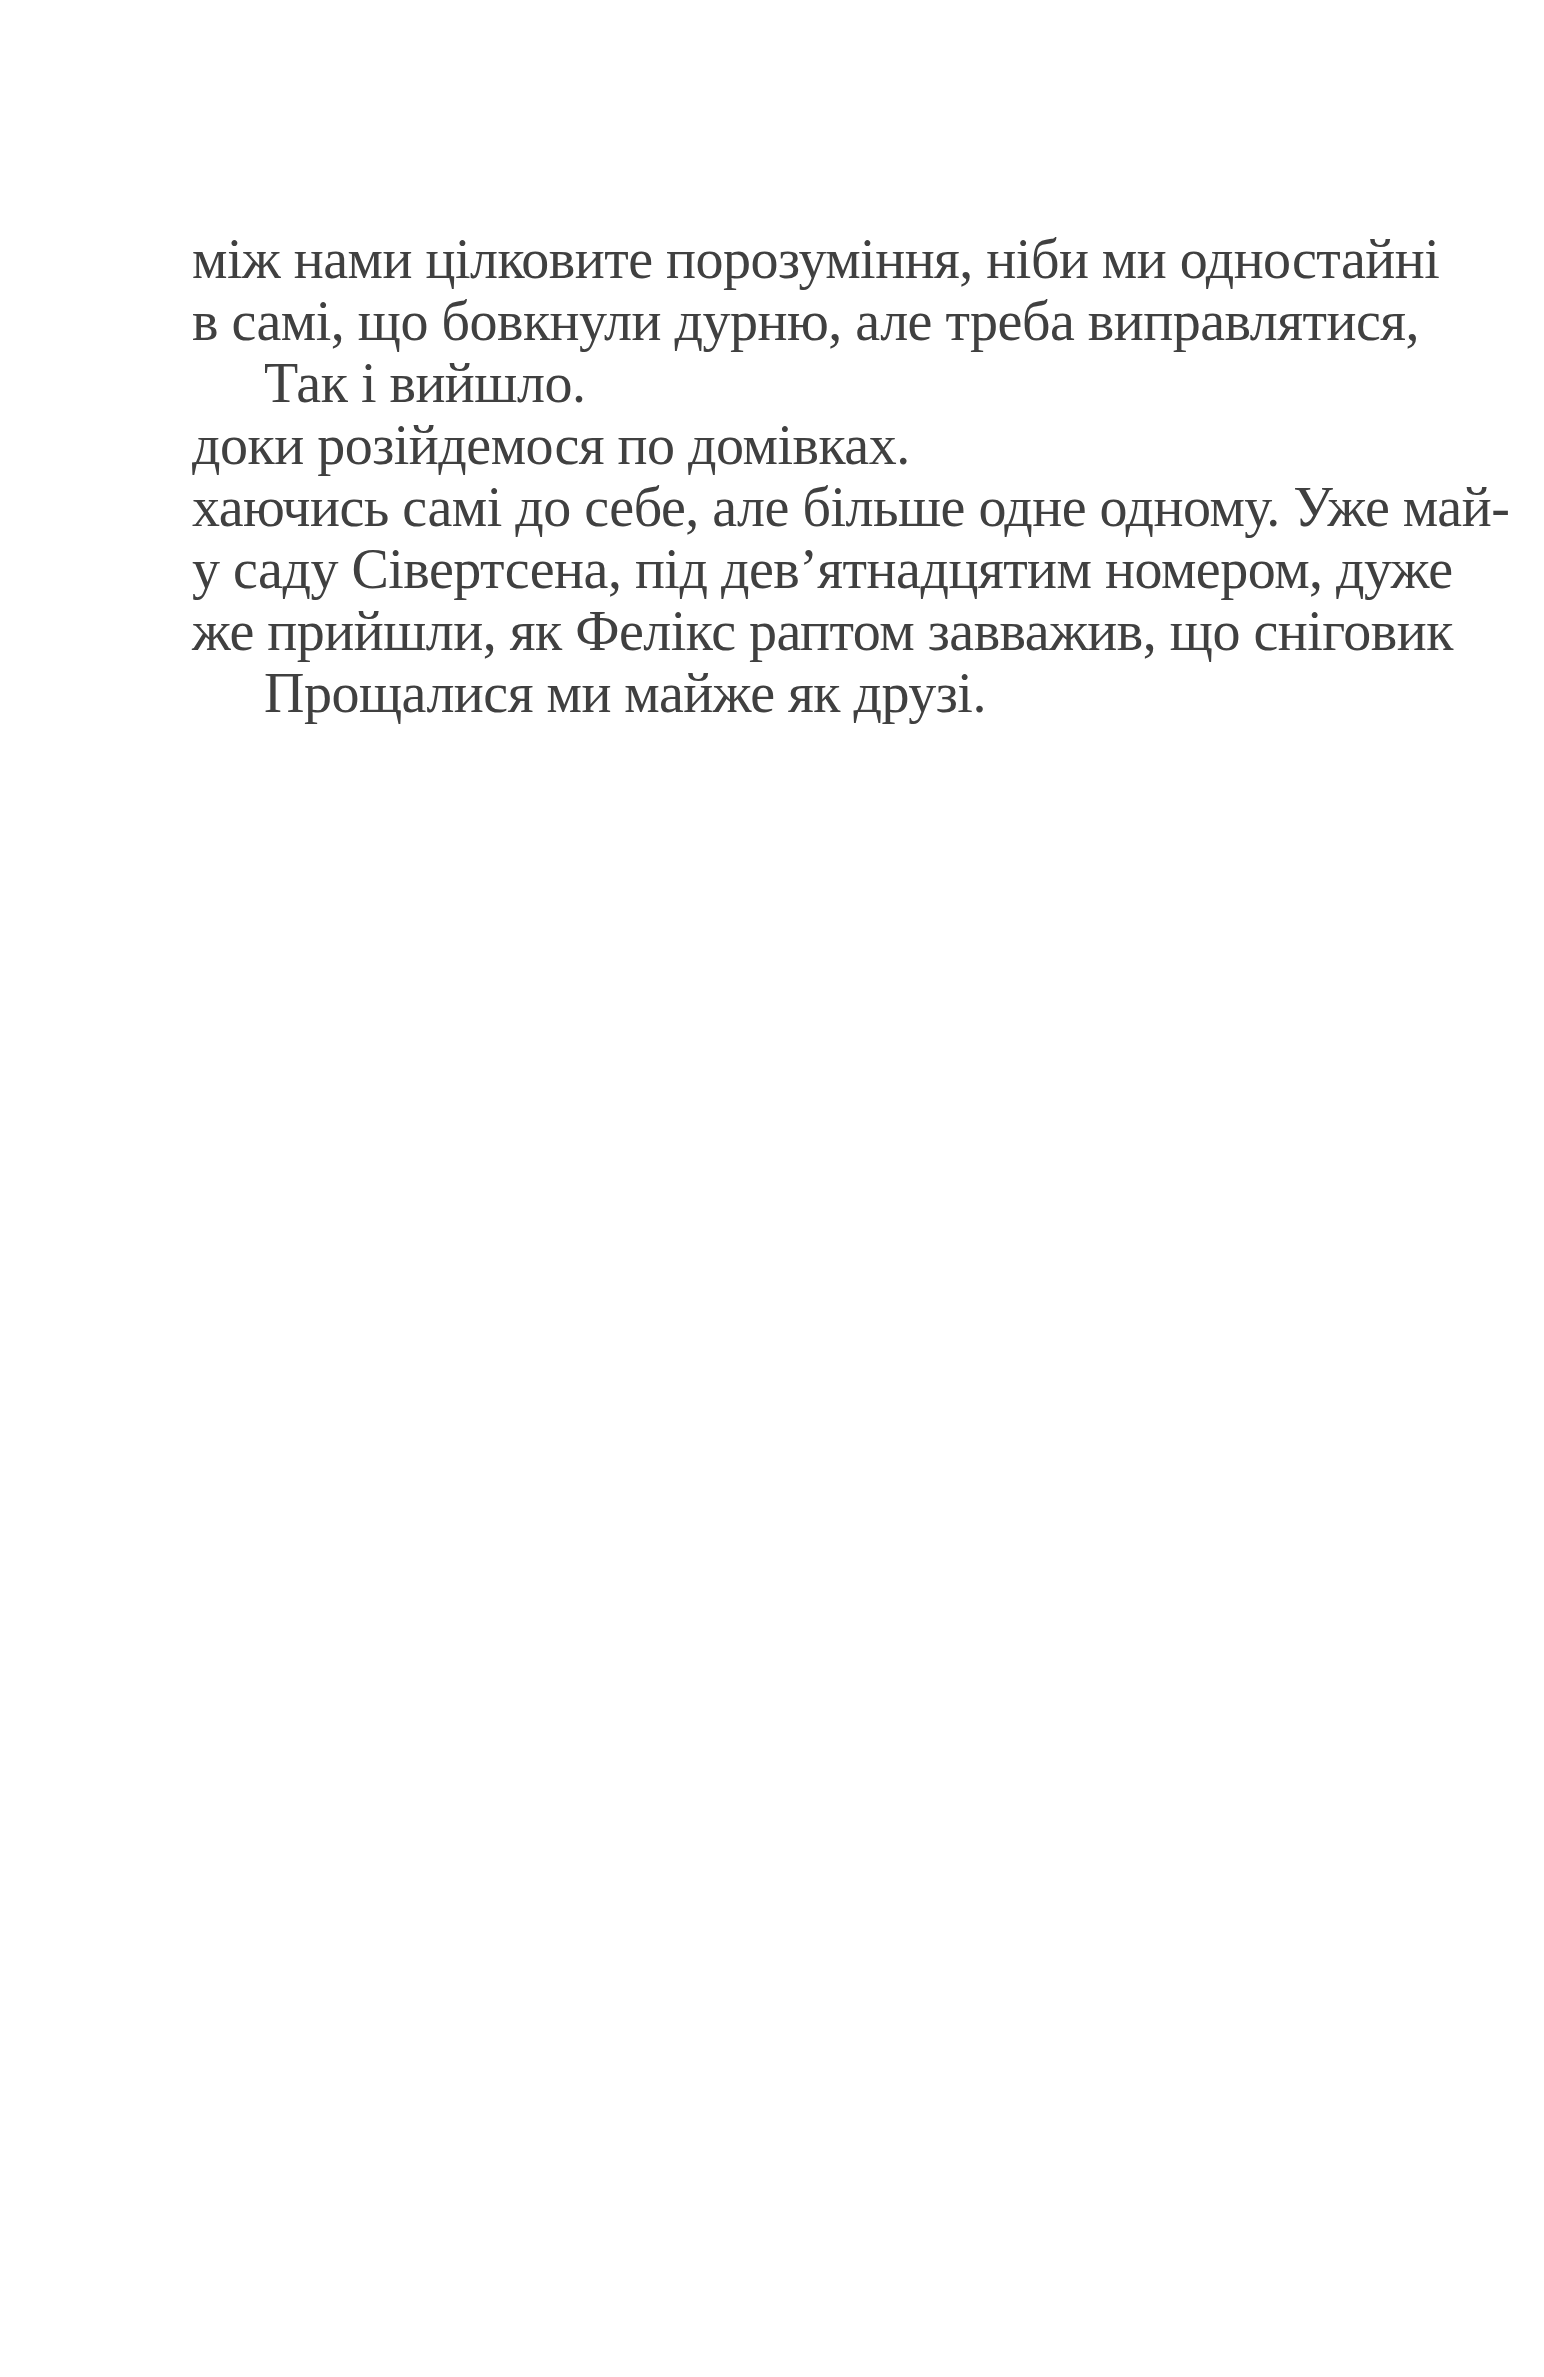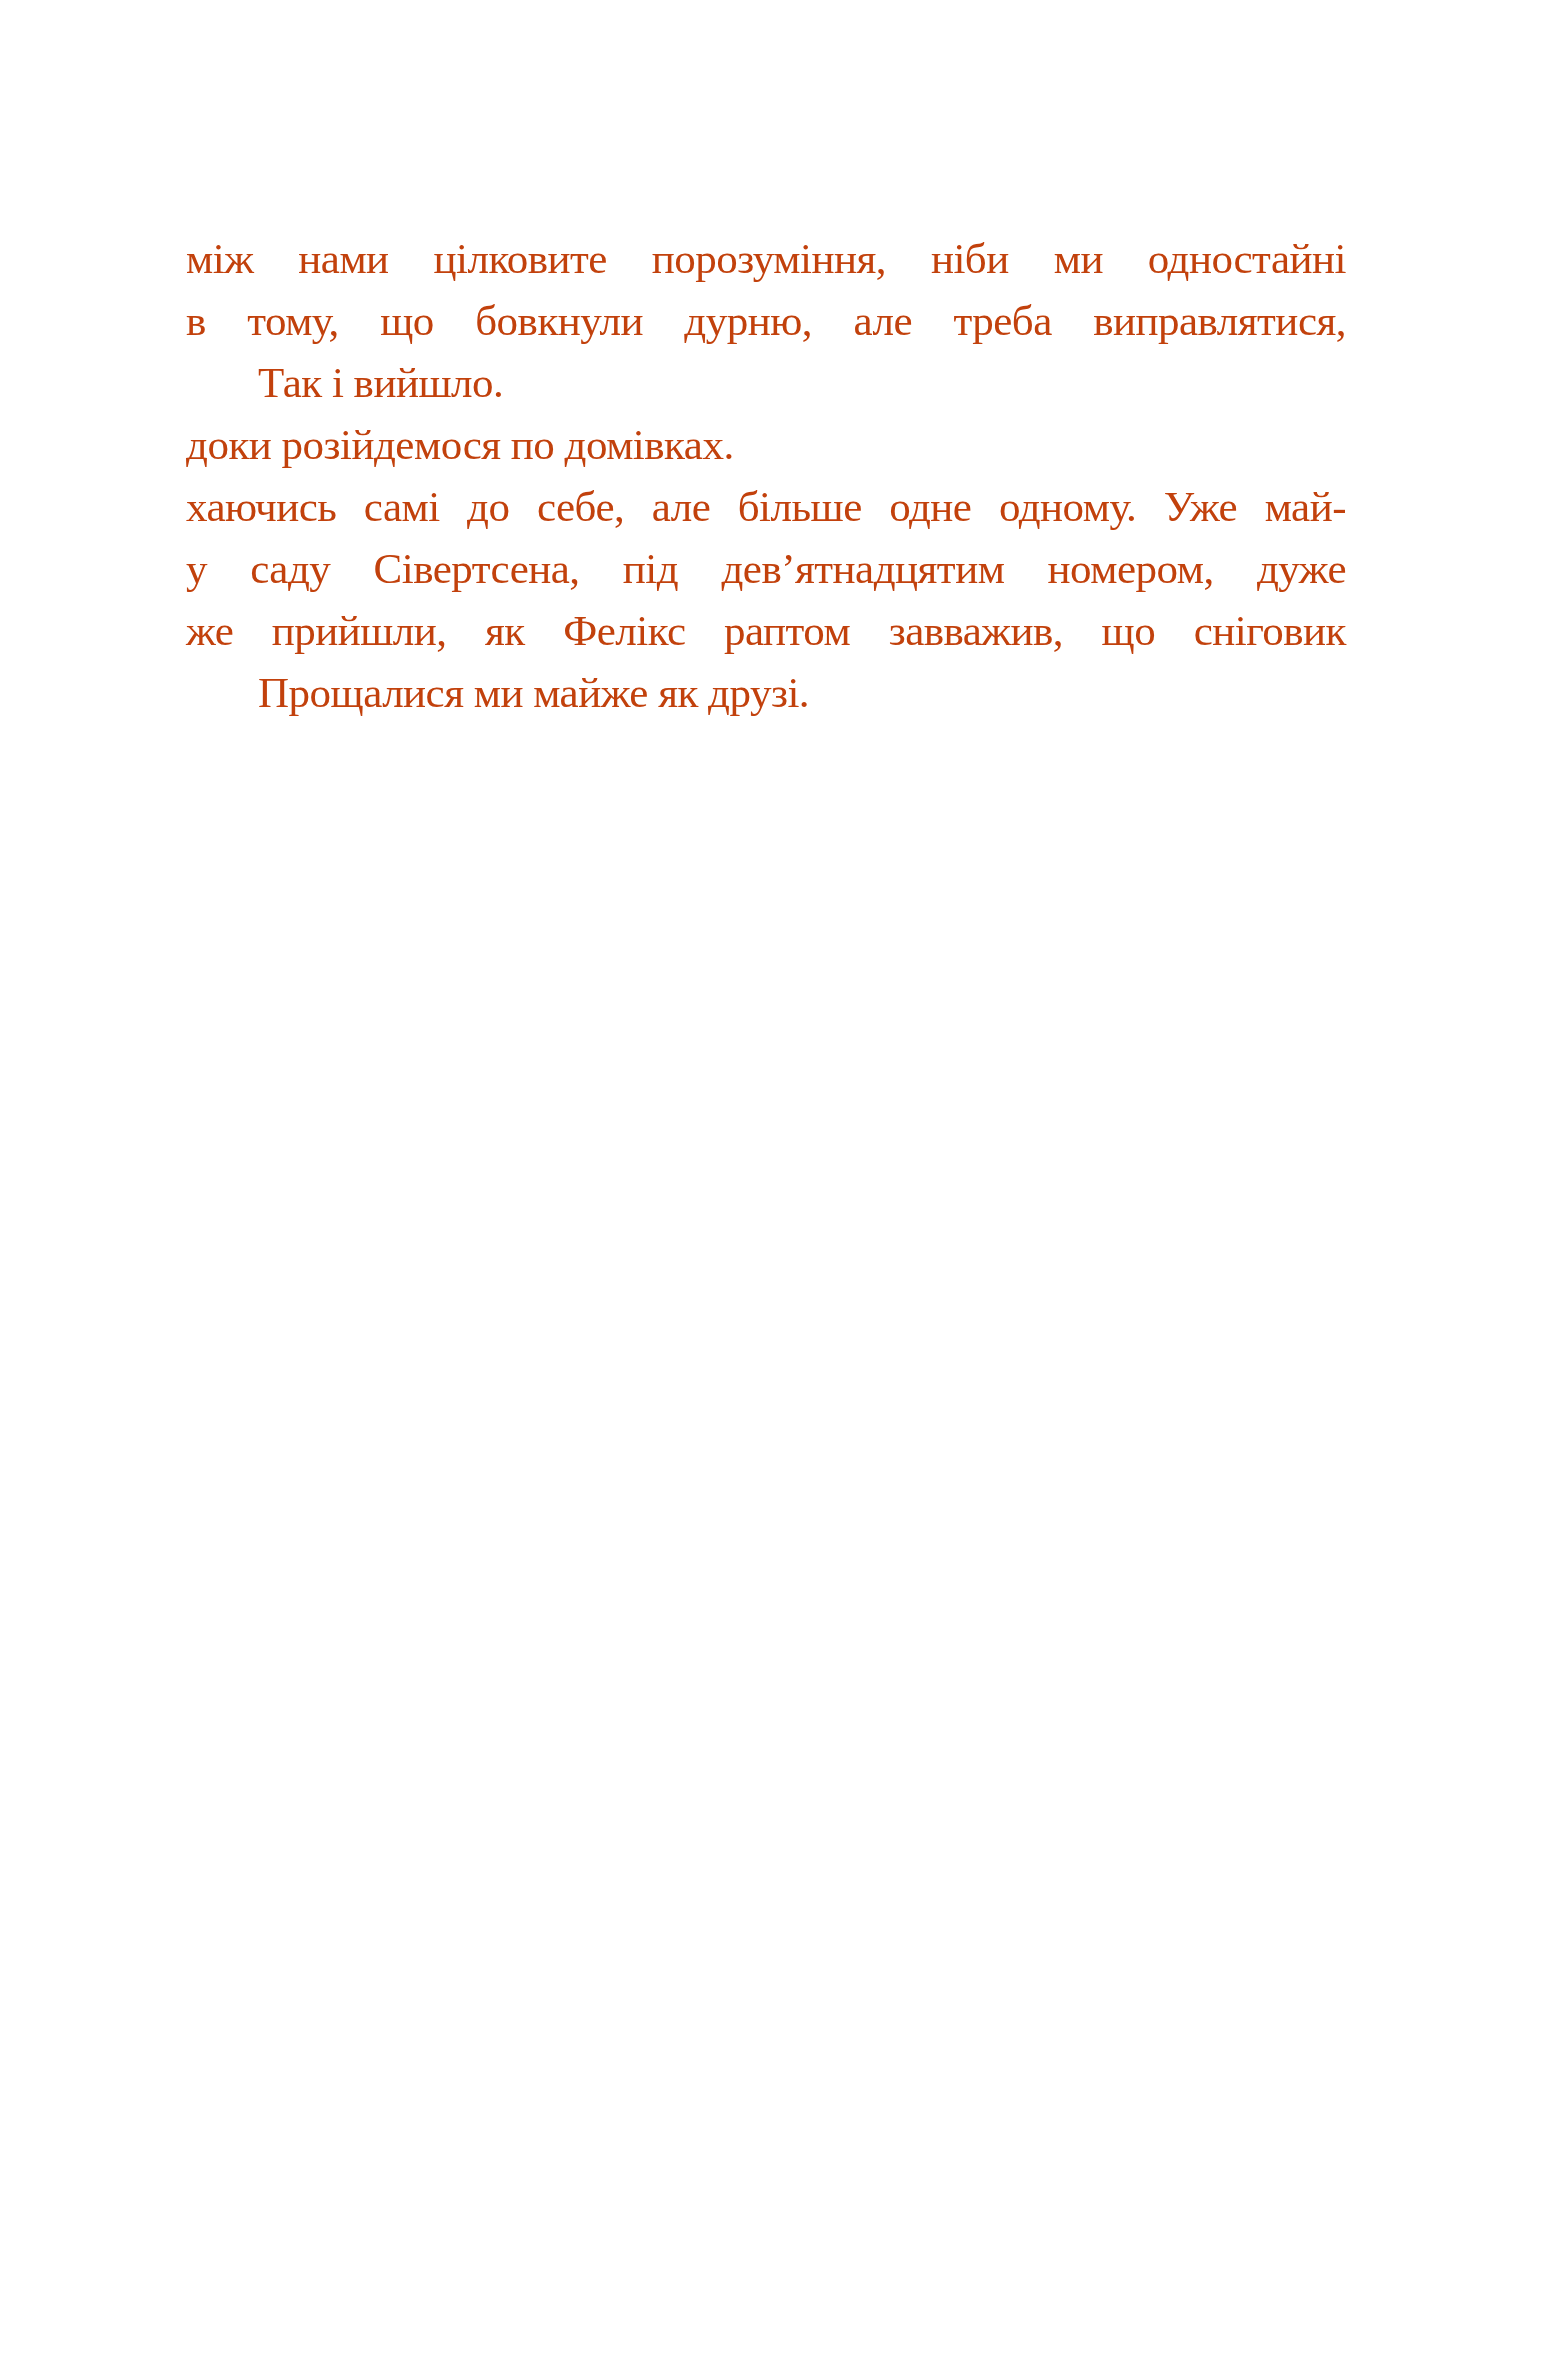--- a/index.html
+++ b/index.html
@@ -1,38 +1,38 @@
 <!DOCTYPE html>
 <html style="font-size:13px"><head>
   <meta charset="utf-8">
   <style>
     html, body { margin: 0; padding: 0; background: #ffffff; }
     body { width: 1545px; height: 2377px; position: relative; overflow: hidden; }
     .page {
       position: absolute;
-      left: 186px;
+      left: 192px;
       top: 228px;
       width: 1160px;
       font-family: "Liberation Serif", "DejaVu Serif", serif;
-      font-size: 43px;
+      font-size: 56px;
       line-height: 62px;
-      color: #c2410c;
+      color: #404040;
       text-align: justify;
       letter-spacing: -0.5px;
     }
     .line { display: block; white-space: nowrap; height: 62px; }
     .line.full { text-align-last: justify; }
     .line.indent { padding-left: 72px; }
   </style>
 </head>
 <body>
 
 <div class="page">
   <span class="line full">між нами цілковите порозуміння, ніби ми одностайні</span>
-  <span class="line full">в тому, що бовкнули дурню, але треба виправлятися,</span>
+  <span class="line full">в самі, що бовкнули дурню, але треба виправлятися,</span>
   <span class="line indent">Так і вийшло.</span>
   <span class="line">доки розійдемося по домівках.</span>
   <span class="line full">хаючись самі до себе, але більше одне одному. Уже май-</span>
   <span class="line full">у саду Сівертсена, під дев’ятнадцятим номером, дуже</span>
   <span class="line full">же прийшли, як Фелікс раптом завважив, що сніговик</span>
   <span class="line indent">Прощалися ми майже як друзі.</span>
 </div>
 
 
 </body></html>

